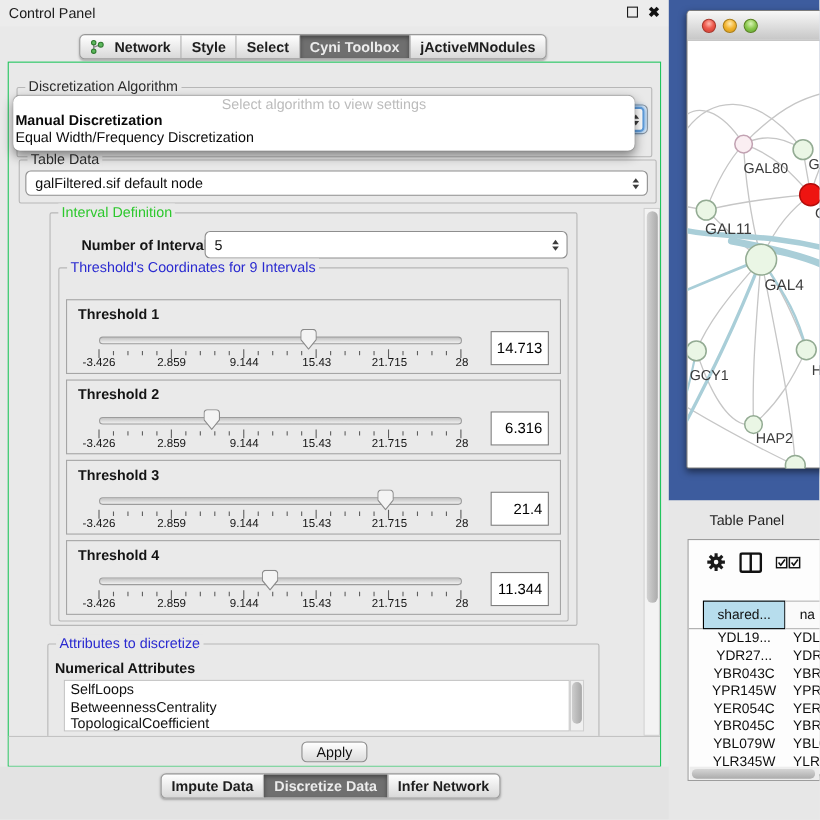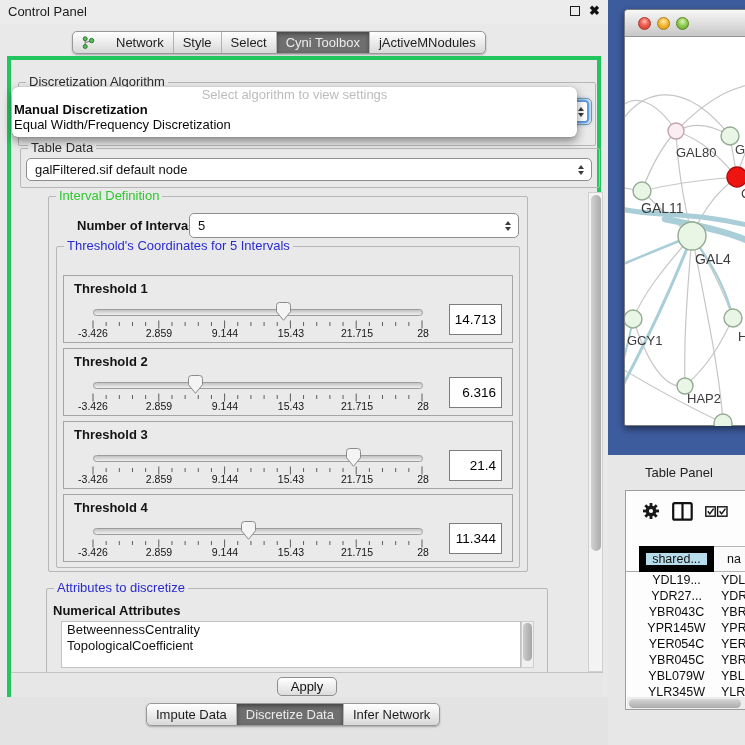--- a/index.html
+++ b/index.html
@@ -11,25 +11,25 @@
   #control-panel{position:absolute;left:0;top:0;width:608px;height:745px;background:#e9e9e9;}
   .titlebar{position:absolute;left:0;top:0;width:608px;height:24px;background:#ececec;}
   .titlebar .ttext{position:absolute;left:8px;top:4px;font-size:13px;color:#1b1b1b;}
   .float-btn{position:absolute;right:28px;top:6px;width:10px;height:10px;border:1.6px solid #1b1b1b;background:transparent;cursor:pointer;}
   .close-btn{position:absolute;right:8px;top:3px;font-size:13px;font-weight:bold;color:#111;cursor:pointer;}
 
   .tabbar{position:absolute;display:flex;height:23px;border:1px solid #989898;border-radius:5px;
           background:linear-gradient(#ffffff,#d8d8d8);box-shadow:0 1px 2px rgba(0,0,0,.28);overflow:hidden;}
   #top-tabs{left:72px;top:31px;}
   #bottom-tabs{left:146px;top:703px;}
-  .tab{padding:0 9px;font-size:13px;font-weight:400;color:#1d1d1d;display:flex;align-items:center;gap:21px;border-right:1px solid #b2b2b2;white-space:nowrap;cursor:pointer;}
+  .tab{padding:0 9px;font-size:13px;font-weight:700;color:#1d1d1d;display:flex;align-items:center;gap:9px;border-right:1px solid #b2b2b2;white-space:nowrap;cursor:pointer;}
   .tab:last-child{border-right:none;}
   .tab.selected{background:#6f6f6f;color:#ececec;box-shadow:inset 0 2px 4px rgba(0,0,0,.4);}
 
-  .main-panel{position:absolute;left:7px;top:56px;width:594px;height:641px;border:4px solid #22c55e;background:#e9e9e9;}
+  .main-panel{position:absolute;left:7px;top:56px;width:594px;height:641px;border:1px solid #22c55e;background:#e9e9e9;}
 
   .group{position:absolute;border:1px solid #b7b7b7;border-radius:2px;}
   .legend{position:absolute;top:-9px;left:7px;background:#e9e9e9;padding:0 3px;font-size:13px;color:#2c2c2c;line-height:15px;white-space:nowrap;}
   .legend.green{color:var(--accent_green);}
   .legend.blue{color:var(--accent_blue);}
 
   .combo{position:absolute;background:#fff;border:1px solid #8e8e8e;border-radius:5px;display:flex;align-items:center;cursor:pointer;}
   .combo .cval{flex:1;font-size:13px;color:#111;padding-left:8px;overflow:hidden;white-space:nowrap;}
   .stepper{width:16px;display:flex;flex-direction:column;align-items:center;justify-content:center;margin-right:2px;}
   .arr-up{width:0;height:0;border-left:3.5px solid transparent;border-right:3.5px solid transparent;border-bottom:4.5px solid #3c3c3c;margin-bottom:2px;}
@@ -86,21 +86,21 @@
   #net-svg{position:absolute;left:0;top:27px;}
   .net-label{font-family:"Liberation Sans",sans-serif;fill:#3c3c3c;}
 
   #table-panel{position:absolute;left:608px;top:455px;width:137px;height:290px;background:#e7e7e7;}
   .tp-title{position:absolute;left:37px;top:10px;font-size:13px;color:#222;}
   .tp-body{position:absolute;left:17px;top:35px;width:126px;height:220px;background:#fdfdfd;border:1px solid #9d9d9d;overflow:hidden;}
   .tp-toolbar{position:absolute;left:0;top:0;width:100%;height:40px;display:flex;align-items:center;gap:12px;padding-left:16px;}
   .tp-icon{cursor:pointer;display:inline-flex;}
   .tp-header{position:absolute;left:0;top:55px;height:26px;width:200px;display:flex;}
   .th-gutter{width:13px;border-bottom:1px solid #aaa;}
-  .th-cell{font-size:12.5px;color:#111;display:flex;align-items:center;justify-content:center;border:7px solid #000000;}
+  .th-cell{font-size:12.5px;color:#111;display:flex;align-items:center;justify-content:center;border:1px solid #000000;}
   .th-cell.c1{width:75px;background:var(--selected_header);}
   .th-cell.c2{width:70px;background:#fafafa;border:1px solid #b5b5b5;border-left:none;justify-content:flex-start;padding-left:13px;}
   .tp-rows{position:absolute;left:0;top:81px;width:200px;}
   .tp-row{position:absolute;left:0;width:200px;height:16px;display:flex;cursor:default;}
   .td-c1{margin-left:13px;width:75px;text-align:center;font-size:12.5px;color:#0d0d0d;line-height:16px;}
   .td-c2{padding-left:7px;font-size:12.5px;color:#0d0d0d;line-height:16px;}
   .hscrollbar{position:absolute;left:1px;top:206px;width:123px;height:13px;background:#ededed;}
   .hscrollbar .thumb{position:absolute;left:2px;top:2px;width:112px;height:9px;border-radius:5px;background:linear-gradient(#d6d6d6,#ababab);}
 </style>
 </head>
@@ -170,21 +170,21 @@
     <span style="position:absolute;left:66px;top:158px;font-size:13px;font-weight:bold;color:#141414;">Number of Intervals</span>
     <div class="combo" style="left:178px;top:153px;width:330px;height:25px;">
       <span class="cval">5</span>
       <span class="stepper">
           <span class="arr-up"></span>
           <span class="arr-down"></span>
         </span>
     </div>
 
     <div class="group" id="thr-group" style="left:45px;top:186px;width:464px;height:322px;">
-      <span class="legend blue">Threshold's Coordinates for 5 Intervals</span>
+      <span class="legend blue">Threshold's Coordinates for 9 Intervals</span>
     <div class="thr-item" style="top: 28px;">
     <span class="t-title">Threshold 1</span>
     <div class="t-track"></div>
     <svg class="t-thumb" width="15" height="19" viewBox="0 0 15 19" style="left: 211.91px;">
       <path d="M3.5,0.5 h8 a3,3 0 0 1 3,3 v6.2 L7.5,18.3 L0.5,9.7 V3.5 a3,3 0 0 1 3,-3 z" fill="#f4f4f4" stroke="#8a8a8a"></path>
     </svg>
     <svg class="t-ticks" width="332" height="9">
             <line x1="1" x2="1" y1="0.5" y2="8.5" stroke="#5e5e5e" stroke-width="1"></line>
             <line x1="14.16" x2="14.16" y1="2" y2="6" stroke="#5e5e5e" stroke-width="1"></line>
             <line x1="27.32" x2="27.32" y1="2" y2="6" stroke="#5e5e5e" stroke-width="1"></line>
@@ -354,20 +354,21 @@
           </div>
     <div class="t-value">11.344</div>
   </div>
       </div>
 
     <div class="group" style="left:35px;top:528px;width:502px;height:86px;">
       <span class="legend blue">Attributes to discretize</span>
       <span class="attr-header">Numerical Attributes</span>
       <div class="listwrap">
         <div class="listbox" id="attr-list">
+            <div class="list-item">SelfLoops</div>
             <div class="list-item">BetweennessCentrality</div>
             <div class="list-item">TopologicalCoefficient</div>
           </div>
         <div class="vsb-small">
             <div class="thumb"></div>
           </div>
       </div>
     </div>
 
     <div class="vscrollbar">

